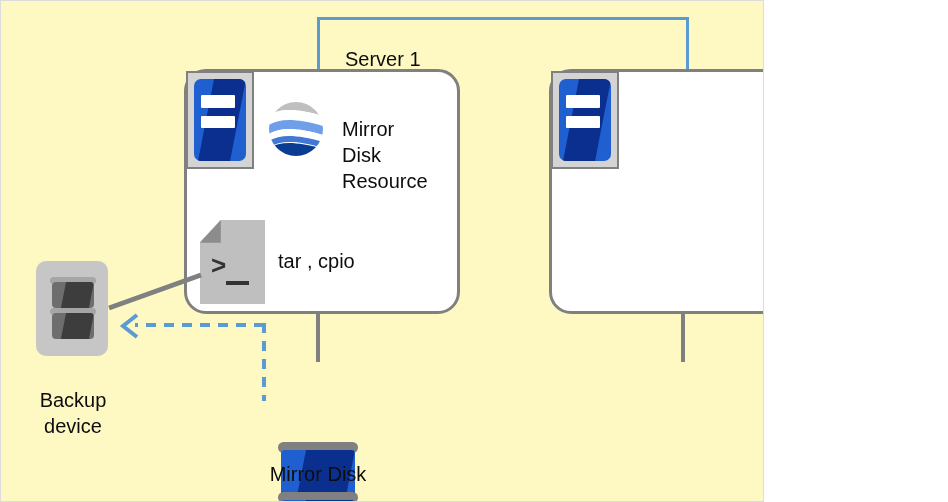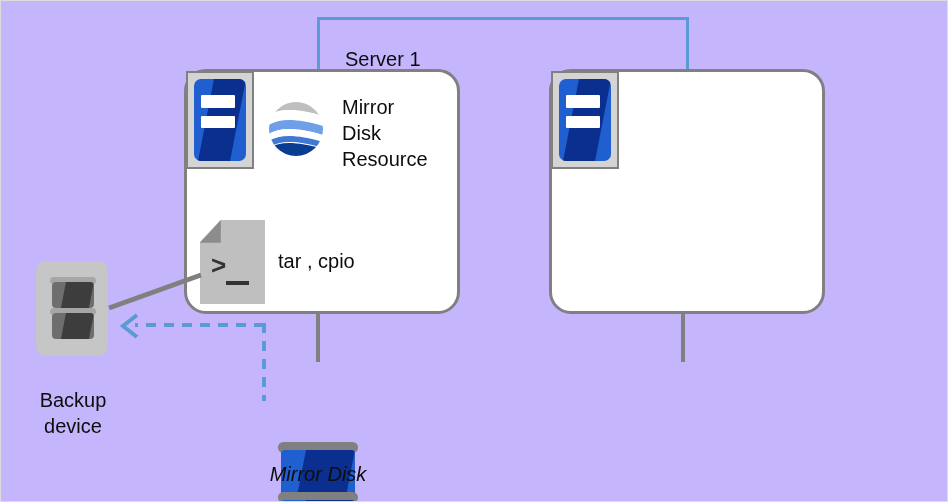--- a/index.html
+++ b/index.html
@@ -1,20 +1,20 @@
 <!DOCTYPE html>
 <html><head>
 <meta charset="utf-8">
 <style>
   html,body{margin:0;padding:0;background:#ffffff;}
   body{font-family:"Liberation Sans",sans-serif;}
   #canvas{
     position:relative;
-    width:948px;height:502px;
-    background:#c4b5fd;
+    width:764px;height:502px;
+    background:#fef9c3;
     border:1px solid #dcdcdc;
     box-sizing:border-box;
     overflow:hidden;
   }
   .abs{position:absolute;}
   .label{
     color:#0d0d0d;
     font-size:20px;
     line-height:26px;
     white-space:pre-line;
@@ -173,21 +173,21 @@
         <path d="M-6,19 C8,6 26,6 62,17 L62,-6 L-6,-6 Z" fill="#bfbfbf"></path>
         <path d="M-6,19 C8,6 26,6 62,17 L62,27 C26,16 8,16 -6,29 Z" fill="#ffffff"></path>
         <path d="M-6,29 C8,16 26,16 62,27 L62,36 C26,25 8,25 -6,38 Z" fill="#6f9fe8"></path>
         <path d="M-6,38 C8,25 26,25 62,36 L62,43 C26,32 8,32 -6,45 Z" fill="#ffffff"></path>
         <path d="M-6,45 C8,32 26,32 62,43 L62,49 C26,38 8,38 -6,52 Z" fill="#4178d4"></path>
         <path d="M-6,52 C8,39 26,39 62,50 L62,62 L-6,62 Z" fill="#0a3d91"></path>
       </g>
     </svg>
   </div>
 
-  <div class="abs label" style="left:341px;top:93px;width:110px;">Mirror
+  <div class="abs label" style="left:341px;top:115px;width:110px;">Mirror
 Disk
 Resource</div>
 
   <div class="abs script-icon" style="left:199px;top:219px;width:65px;height:84px;">
     <div class="page"></div>
     <div class="fold"></div>
     <div class="prompt">&gt;</div>
     <div class="under"></div>
   </div>
 
@@ -205,21 +205,21 @@
   <div class="wire" style="left:315px;top:313px;width:4px;height:48px;"></div>
 
   <div class="wire" style="left:680px;top:313px;width:4px;height:48px;"></div>
 
   <div class="abs disk-stack" style="left:277px;top:357px;width:80px;height:105px;">
     <div class="cap" style="top:0;"></div>
     <div class="platter" style="top:8px;"></div>
     <div class="cap" style="top:50px;"></div>
     <div class="platter" style="top:58px;"></div>
   </div>
-  <div class="abs label label-center" style="left:237px;top:460px;width:160px;font-style:italic;">Mirror Disk</div>
+  <div class="abs label label-center" style="left:237px;top:460px;width:160px;">Mirror Disk</div>
 
   <svg class="abs" style="left:100px;top:265px;width:110px;height:50px;" width="110" height="50">
     <line x1="8" y1="42" x2="100" y2="9" stroke="#808080" stroke-width="5"></line>
   </svg>
 
   <div class="abs backup-body" style="left:35px;top:260px;width:72px;height:95px;">
     <div class="disk-stack grey" style="position:absolute;left:14px;top:16px;width:46px;height:64px;">
       <div class="cap" style="top:0;height:7px;"></div>
       <div class="platter" style="top:5px;height:26px;left:2px;right:2px;"></div>
       <div class="cap" style="top:31px;height:7px;"></div>

